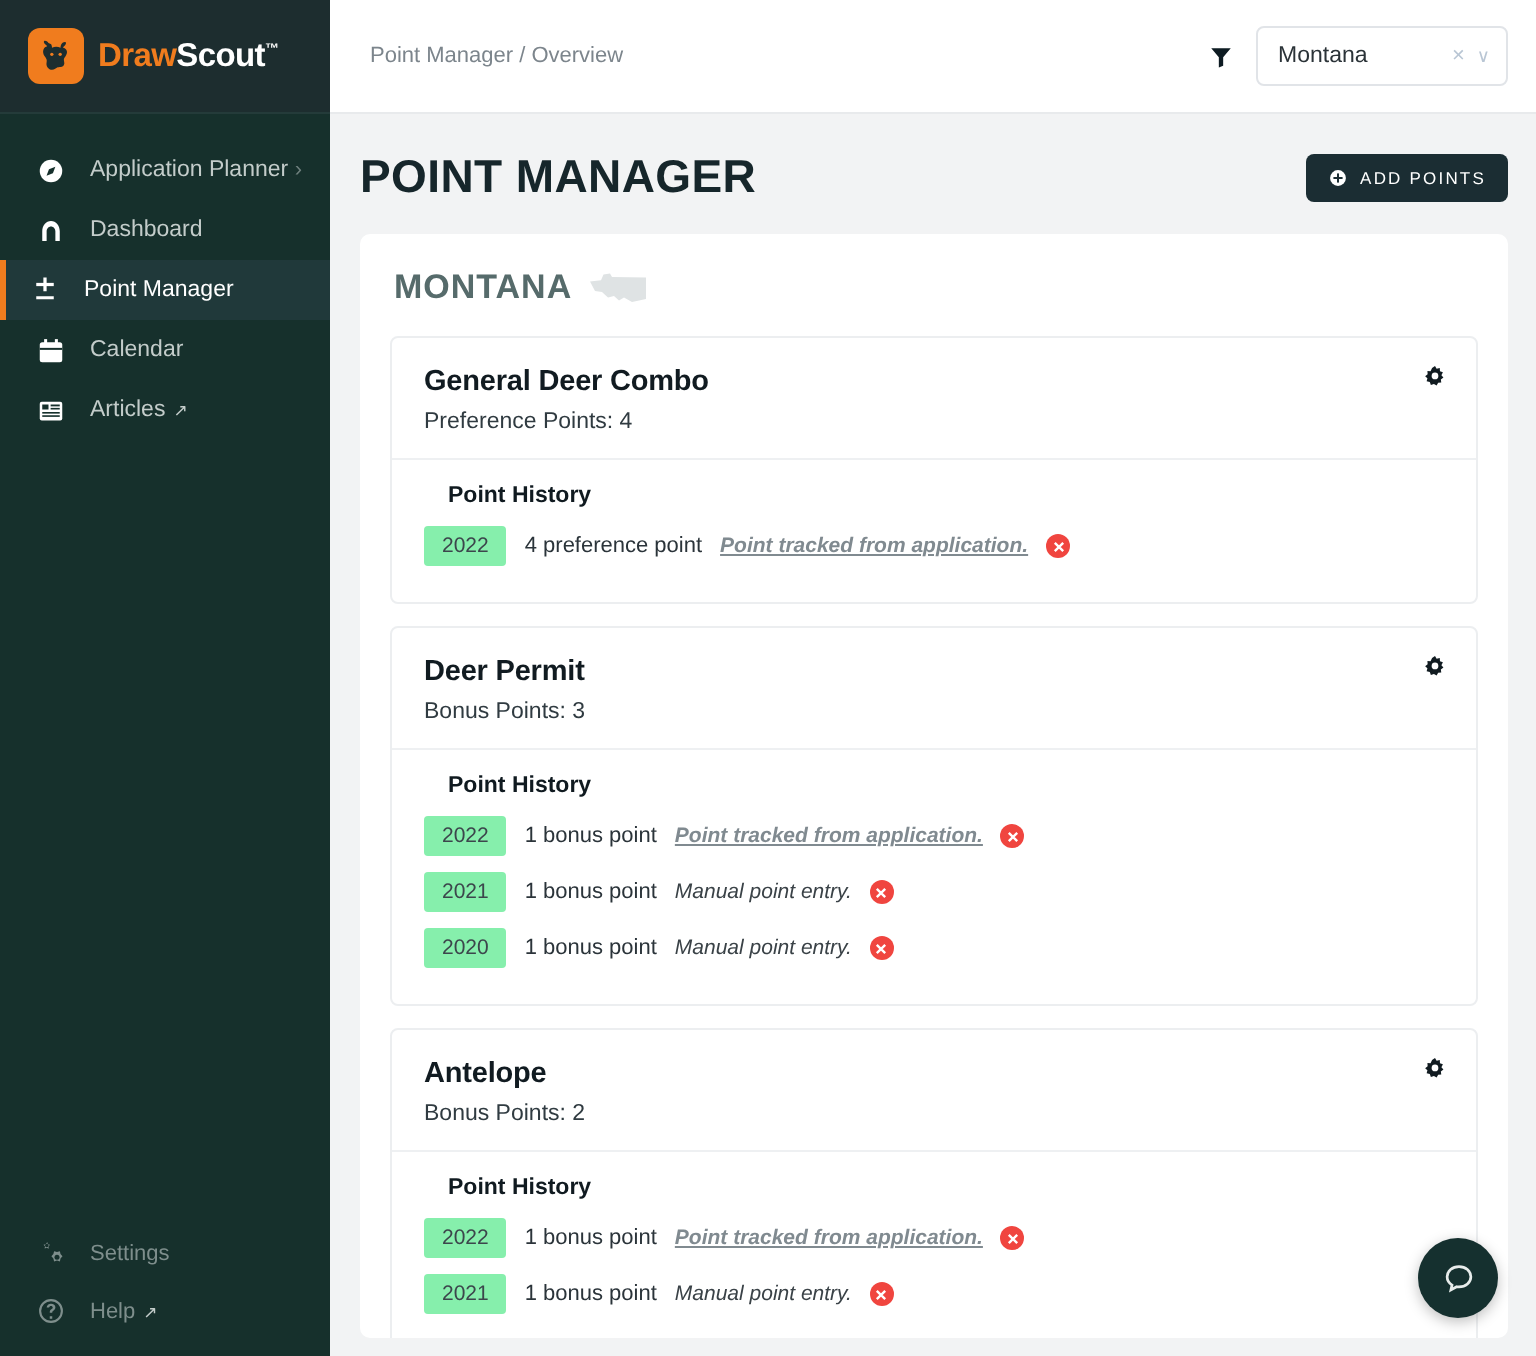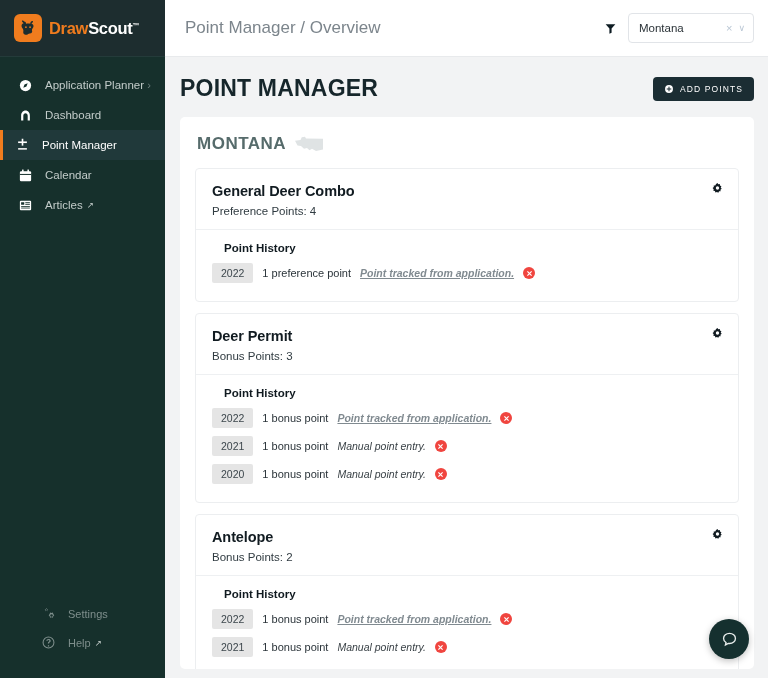--- a/index.html
+++ b/index.html
@@ -67,43 +67,42 @@
     color: #ffffff;
     padding-left: 11px;
   }
   .nav-item .chev {
     position: absolute; right: 14px;
     color: #6f807e; font-size: 11px;
   }
   .ext-arrow { font-size: 8.5px; margin-left: 4px; color: #c3ccca; }
 
   .nav-bottom {
-    position: absolute; bottom: 13px; left: 0; right: 0;
+    position: absolute; bottom: 0; left: 0; right: 0;
     padding-bottom: 8px;
-    padding-left: 23px;
   }
   .nav-bottom .nav-item { color: #7e8e8c; font-size: 11px; height: 29px; }
 
   
   .main {
     flex: 1 1 auto;
     height: 678px;
     background: #f2f3f4;
     display: flex; flex-direction: column;
     position: relative;
   }
   .topbar {
     height: 57px;
     background: #ffffff;
     border-bottom: 1px solid #e8eaec;
     display: flex; align-items: center;
     padding: 0 14px 0 20px;
     flex: 0 0 57px;
   }
-  .breadcrumb { font-size: 17px; color: #7c858c; }
+  .breadcrumb { font-size: 11px; color: #7c858c; }
   .topbar-right { margin-left: auto; display: flex; align-items: center; gap: 11px; }
   .filter-icon { display: flex; align-items: center; }
   .state-select {
     width: 126px; height: 30px;
     border: 1px solid #e1e4e8; border-radius: 4px;
     background: #fff;
     display: flex; align-items: center;
     padding: 0 8px 0 10px;
     cursor: pointer;
   }
@@ -181,21 +180,21 @@
     margin: 12px 0 6px 0;
     padding-left: 12px;
   }
   .ph-row {
     display: flex; align-items: center;
     gap: 9px;
     padding: 3px 0;
     margin-bottom: 2px;
   }
   .yr {
-    background: #e5e5e5; color: #3c464c;
+    background: #86efac; color: #3c464c;
     font-size: 10.5px;
     padding: 4px 9px;
     border-radius: 2px;
     min-width: 38px; text-align: center;
   }
   .pt-amt { font-size: 11px; color: #2b343a; }
   .pt-note { font-size: 10.5px; color: #3a4247; font-style: italic; }
   .pt-note.linked { text-decoration: underline; color: #808a90; font-weight: bold; }
   .del {
     width: 12px; height: 12px; border-radius: 50%;
@@ -379,21 +378,21 @@
             <svg width="13" height="13" viewBox="0 0 24 24">
                 <path fill="#111b21" d="M12 1.8l1.5 2.5 2.9-.6.2 2.9 2.7 1.1-1.4 2.6 1.9 2.2-2.4 1.7.4 2.9-2.9.2-1.4 2.6L11 18.4l-2.8 1-1-2.8-2.9-.6.7-2.8-2.1-2 2.3-1.8-.2-2.9 2.9.1L9.3 3.7z"></path>
                 <circle cx="12" cy="11" r="3.1" fill="#ffffff"></circle>
               </svg>
           </span>
           <div class="divider"></div>
           <div class="ph-title">Point History</div>
 
           <div class="ph-row">
             <span class="yr">2022</span>
-            <span class="pt-amt">1 preference point</span>
+            <span class="pt-amt">4 preference point</span>
             <span class="pt-note linked">Point tracked from application.</span>
             <span class="del">
               <svg width="7" height="7" viewBox="0 0 10 10">
                   <path stroke="#ffffff" stroke-width="1.7" d="M2 2l6 6M8 2l-6 6"></path>
                 </svg>
             </span>
           </div>
         </div>
 
         <div class="card">

